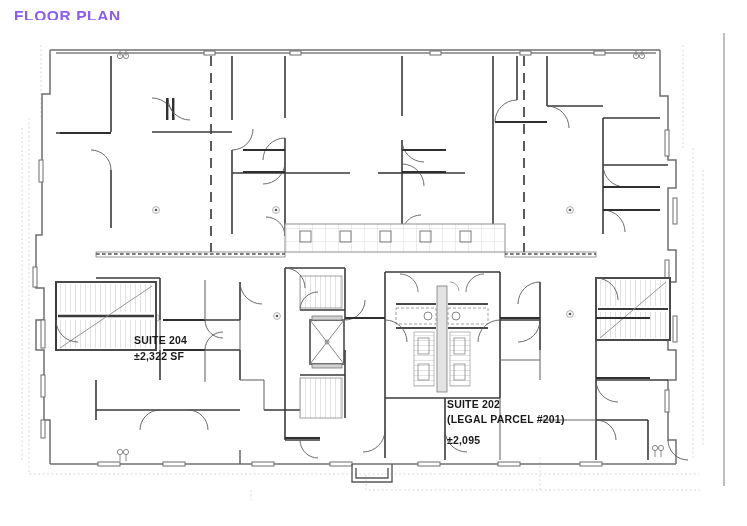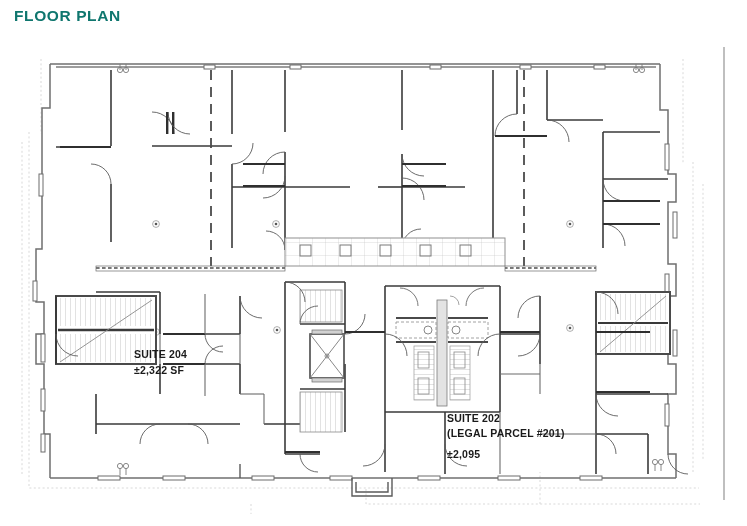--- a/index.html
+++ b/index.html
@@ -14,26 +14,26 @@
     position: relative;
     overflow: hidden;
   }
   #page-title {
     position: absolute;
     left: 14px;
     top: 7px;
     font-size: 15.5px;
     font-weight: bold;
     letter-spacing: 0.6px;
-    color: #0f766e;
+    color: #8b5cf6;
   }
   #plan-wrap {
     position: absolute;
     left: 0;
-    top: 34px;
+    top: 20px;
     width: 747px;
     height: 492px;
   }
   svg.plan {
     display: block;
     width: 747px;
     height: 492px;
   }
   .lbl {
     font-family: "Liberation Sans", sans-serif;

